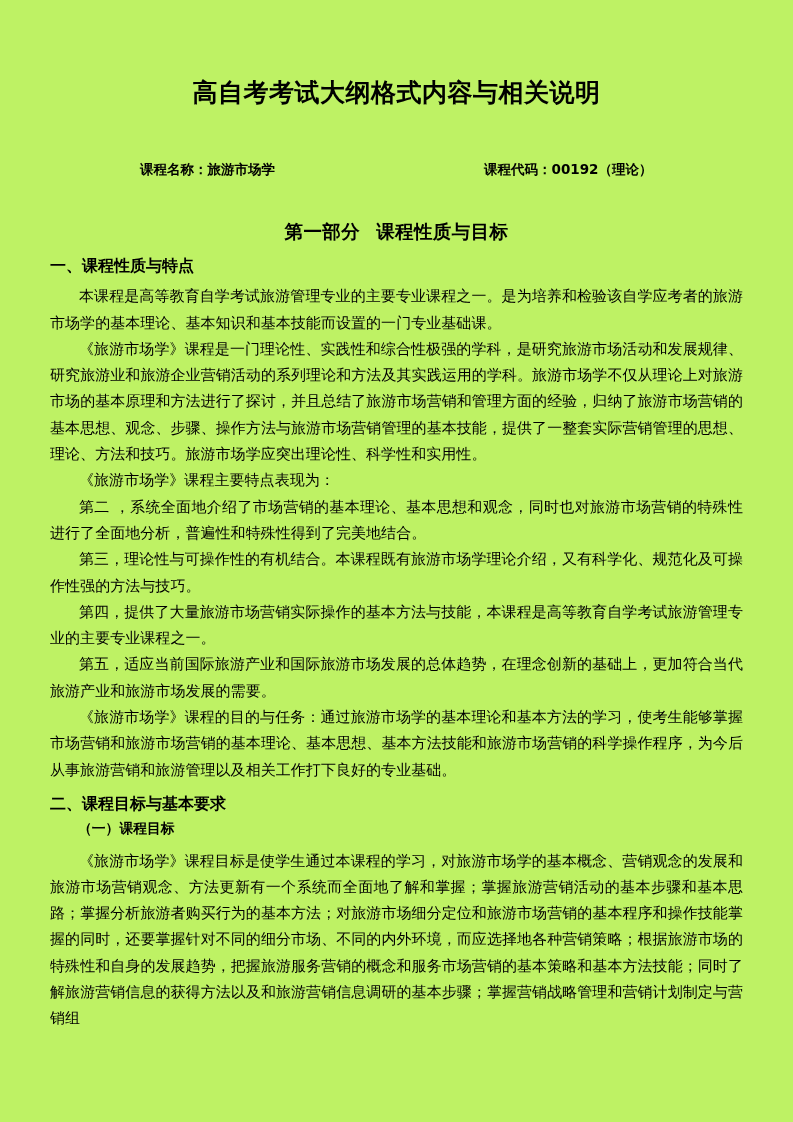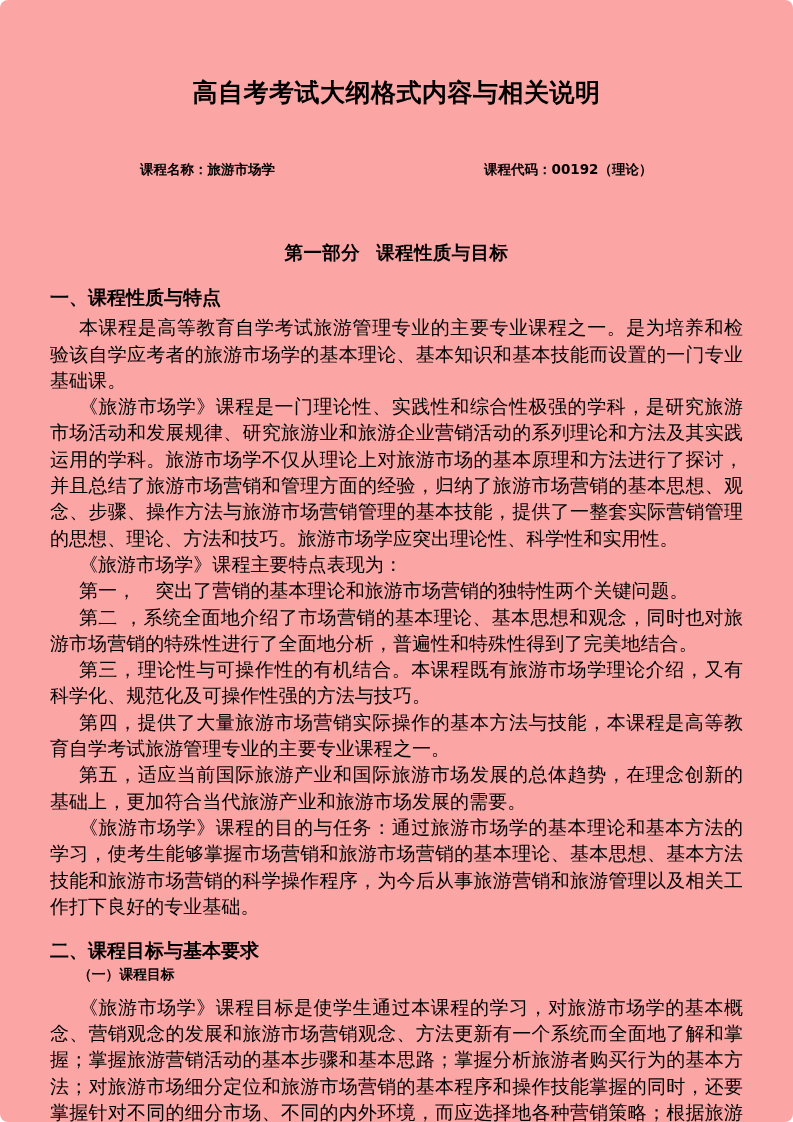--- a/index.html
+++ b/index.html
@@ -9,24 +9,23 @@
   }
   body {
     font-family: "DejaVu Serif", "Liberation Serif", serif;
     color: #000000;
     -webkit-font-smoothing: antialiased;
   }
   .page {
     position: relative;
     width: 793px;
     height: 1122px;
-    background: #fca5a5;
+    background: #bef264;
     overflow: hidden;
     box-sizing: border-box;
-    border-radius: 8px;
   }
   .content {
     position: absolute;
     left: 50px;
     top: 0;
     width: 693px;
   }
 
   
   .doc-title {
@@ -57,48 +56,48 @@
     text-align: center;
   }
 
   
   .part-heading {
     font-family: "DejaVu Sans", "Liberation Sans", sans-serif;
     font-weight: bold;
     font-size: 18.5px;
     line-height: 26px;
     text-align: center;
-    margin-top: 60px;
+    margin-top: 39px;
     letter-spacing: 0.4px;
   }
   .part-heading .gap {
     display: inline-block;
     width: 16px;
   }
 
   
   .h-section {
     font-family: "DejaVu Sans", "Liberation Sans", sans-serif;
     font-weight: bold;
-    font-size: 19px;
+    font-size: 16px;
     line-height: 26.3px;
-    margin-top: 18px;
+    margin-top: 8px;
   }
   .h-subsection {
     font-family: Liberation Mono, monospace;
     font-weight: bold;
     font-size: 13.8px;
     line-height: 26.3px;
     text-indent: 28px;
   }
 
   
   .para {
     font-family: "DejaVu Serif", "Liberation Serif", serif;
-    font-size: 19px;
+    font-size: 15px;
     line-height: 26.3px;
     text-align: justify;
     text-justify: inter-ideograph;
     text-indent: 29px;
     margin: 0;
     letter-spacing: 0.05px;
   }
   .para-block {
     margin-top: 4px;
   }
@@ -119,21 +118,20 @@
     <div class="part-heading">
       <span>第一部分</span><span class="gap"></span><span>课程性质与目标</span>
     </div>
 
     <div class="h-section">一、课程性质与特点</div>
 
     <div class="para-block">
       <p class="para">本课程是高等教育自学考试旅游管理专业的主要专业课程之一。是为培养和检验该自学应考者的旅游市场学的基本理论、基本知识和基本技能而设置的一门专业基础课。</p>
       <p class="para">《旅游市场学》课程是一门理论性、实践性和综合性极强的学科，是研究旅游市场活动和发展规律、研究旅游业和旅游企业营销活动的系列理论和方法及其实践运用的学科。旅游市场学不仅从理论上对旅游市场的基本原理和方法进行了探讨，并且总结了旅游市场营销和管理方面的经验，归纳了旅游市场营销的基本思想、观念、步骤、操作方法与旅游市场营销管理的基本技能，提供了一整套实际营销管理的思想、理论、方法和技巧。旅游市场学应突出理论性、科学性和实用性。</p>
       <p class="para">《旅游市场学》课程主要特点表现为：</p>
-      <p class="para">第一，　突出了营销的基本理论和旅游市场营销的独特性两个关键问题。</p>
       <p class="para">第二 ，系统全面地介绍了市场营销的基本理论、基本思想和观念，同时也对旅游市场营销的特殊性进行了全面地分析，普遍性和特殊性得到了完美地结合。</p>
       <p class="para">第三，理论性与可操作性的有机结合。本课程既有旅游市场学理论介绍，又有科学化、规范化及可操作性强的方法与技巧。</p>
       <p class="para">第四，提供了大量旅游市场营销实际操作的基本方法与技能，本课程是高等教育自学考试旅游管理专业的主要专业课程之一。</p>
       <p class="para">第五，适应当前国际旅游产业和国际旅游市场发展的总体趋势，在理念创新的基础上，更加符合当代旅游产业和旅游市场发展的需要。</p>
       <p class="para">《旅游市场学》课程的目的与任务：通过旅游市场学的基本理论和基本方法的学习，使考生能够掌握市场营销和旅游市场营销的基本理论、基本思想、基本方法技能和旅游市场营销的科学操作程序，为今后从事旅游营销和旅游管理以及相关工作打下良好的专业基础。</p>
     </div>
 
     <div class="h-section">二、课程目标与基本要求</div>
 
     <div class="h-subsection">（一）课程目标</div>

